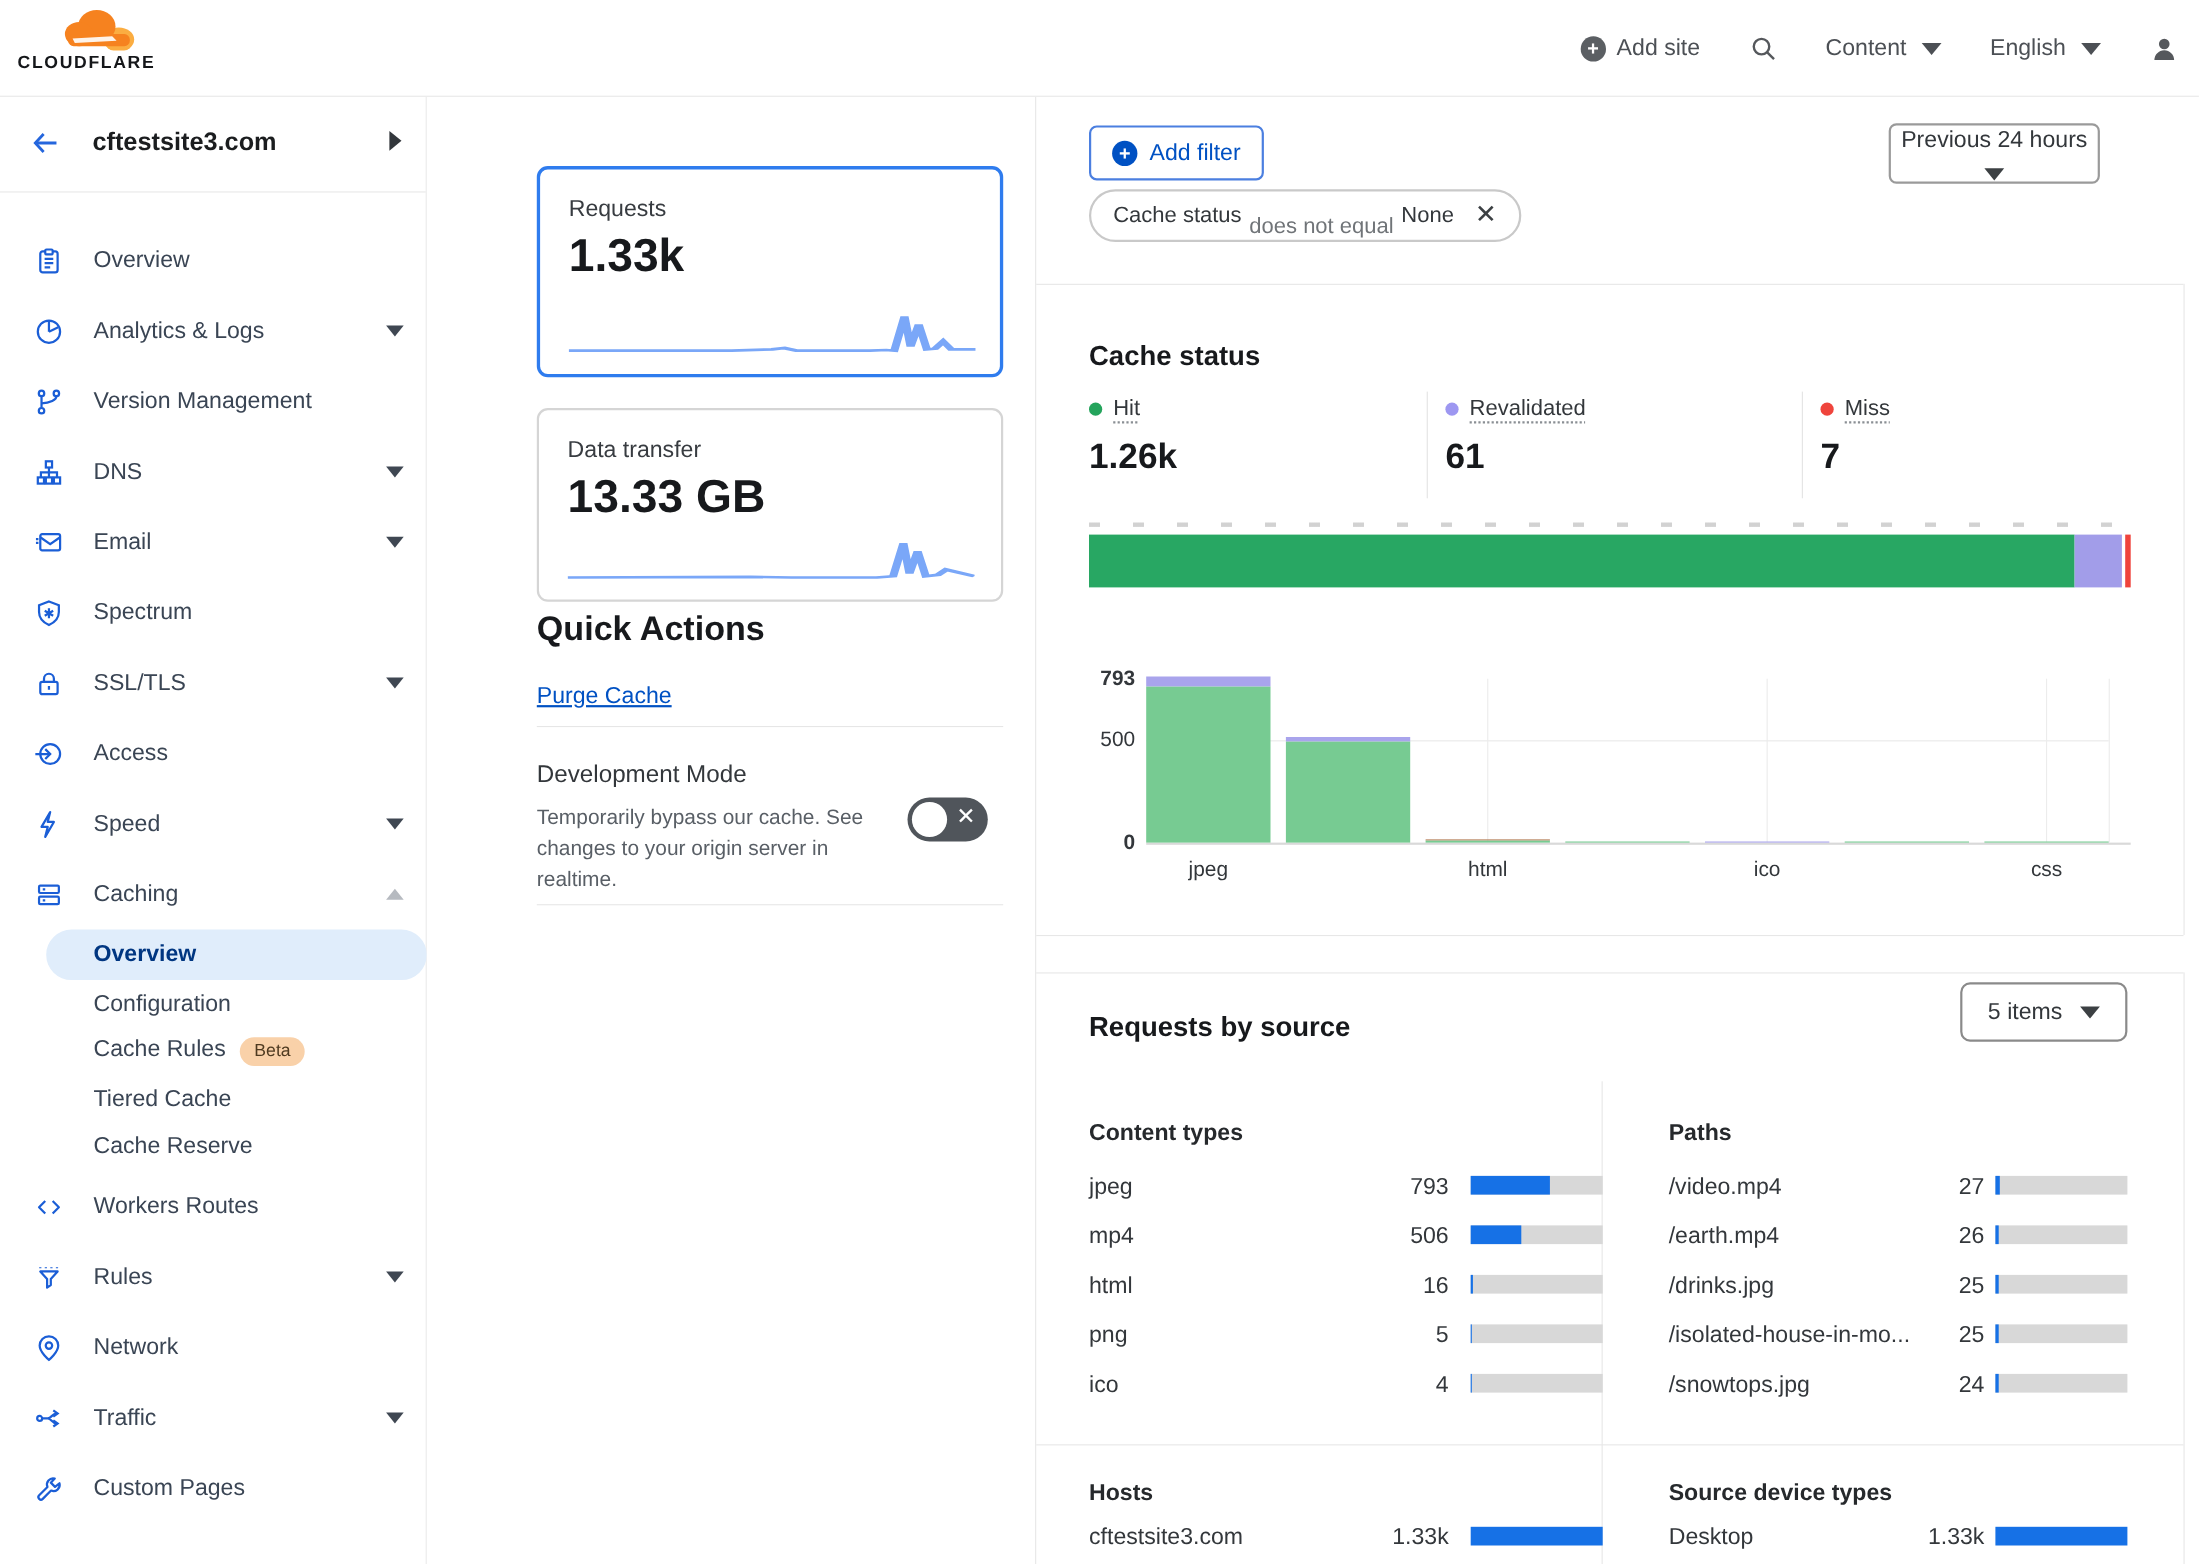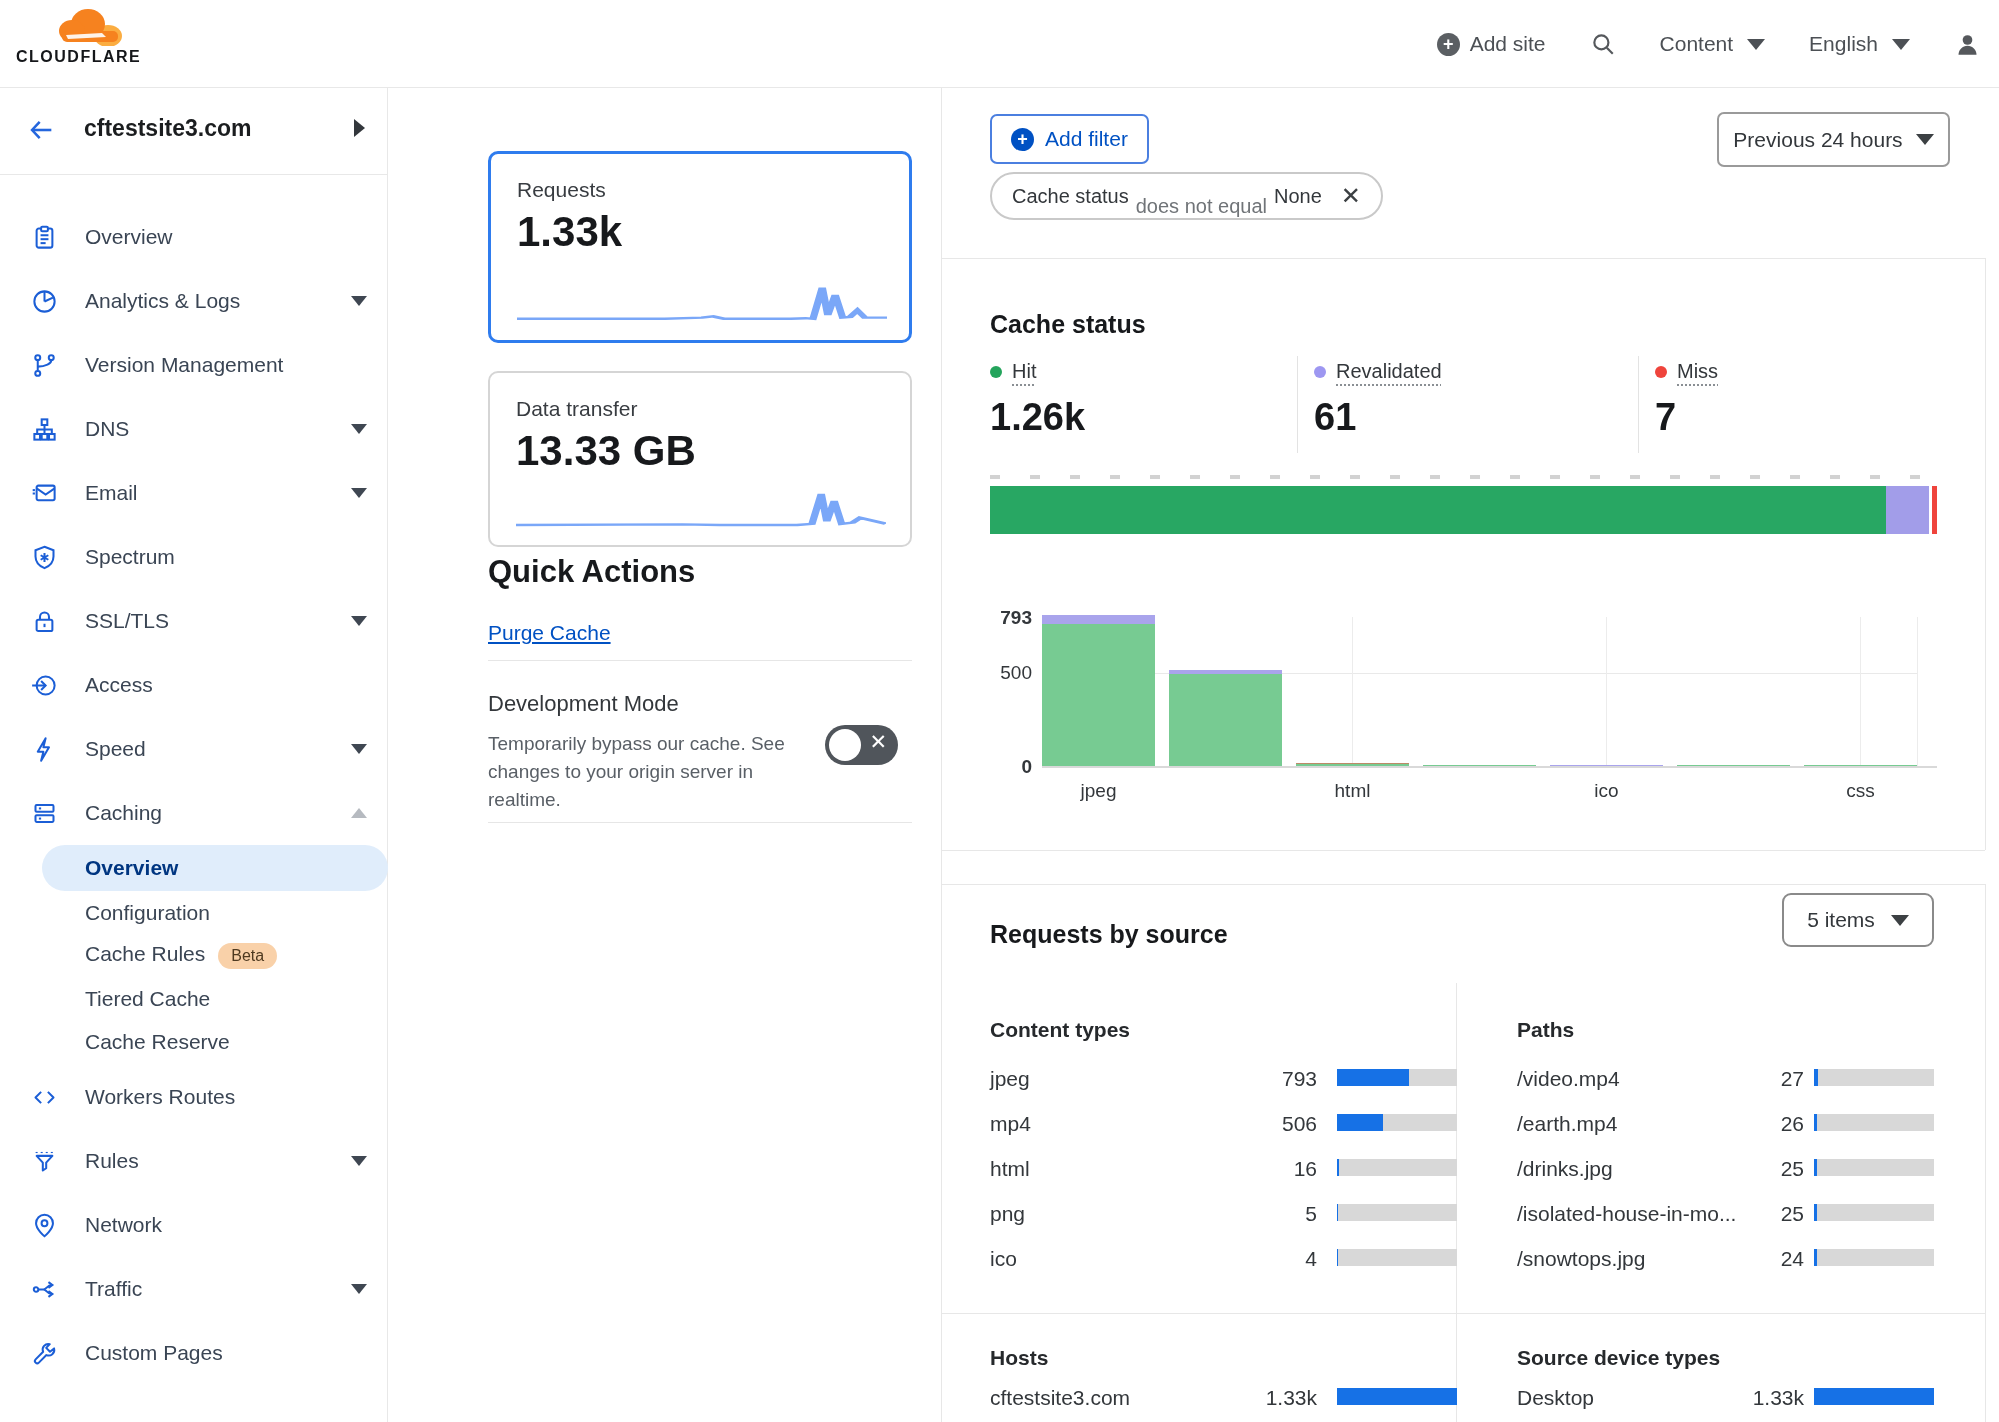--- a/index.html
+++ b/index.html
@@ -66,31 +66,31 @@
   .vline { position:absolute; width:1px; background:#e7e7e7; }
   .btn { display:flex; align-items:center; justify-content:center; background:#fff; cursor:pointer; }
   .add-filter { position:absolute; left:48px; top:26px; height:50px; padding:0 19px; gap:11px;
     border:2px solid #4b7fe0; border-radius:7px; color:#0051c3; font-size:21px; }
   .add-filter .plus { width:23px; height:23px; border-radius:50%; background:#0051c3; color:#fff;
     display:flex; align-items:center; justify-content:center; font-size:18px; font-weight:700; }
   .chip { position:absolute; left:48px; top:84px; height:48px; padding:0 20px; display:flex; align-items:center;
     gap:7px; border:2px solid #c9c9c9; border-radius:24px; font-size:20px; cursor:default; }
   .chip .f { color:#33373b; } .chip .op { color:#707478;margin-top:20px; } .chip .v { color:#33373b; }
   .chip-x { margin-left:12px; font-size:24px; color:#3c4043; cursor:pointer; line-height:1; }
-  .time-range { position:absolute; left:775px; top:24px; width:233px; height:55px;
-    border:2px solid #9a9a9a; border-radius:7px; font-size:21px; color:#33373b; gap:13px; }
+  .time-range { position:absolute; left:775px; top:24px; width:192px; height:55px;
+    border:2px solid #9a9a9a; border-radius:7px; font-size:21px; color:#33373b; gap:13px;flex-direction:column; }
   .tr-caret { width:0; height:0; border-left:9px solid transparent; border-right:9px solid transparent;
     border-top:11px solid #3c4043; }
   .sec-title { position:absolute; font-size:25px; font-weight:600; color:#17191c; }
   
   .stat { position:absolute; top:272px; }
   .stat-head { display:flex; align-items:center; gap:10px; font-size:20px; color:#33373b; }
   .dot { width:12px; height:12px; border-radius:50%; }
   .stat-label { text-decoration:underline dotted #8a8f94; text-underline-offset:6px; cursor:pointer; }
-  .stat-value { margin-top:13px; font-size:38px; font-weight:600; color:#17191c; }
+  .stat-value { margin-top:13px; font-size:32px; font-weight:600; color:#17191c; }
   .stat-div { top:268px; height:97px; background:#e3e3e3; }
   .tickstrip { position:absolute; left:48px; top:387px; width:947px; height:4px;
     background:repeating-linear-gradient(90deg,#d2d2d2 0 10px,transparent 10px 40px); }
   .stackbar { position:absolute; left:48px; top:398px; width:947px; height:48px; display:flex; }
   .stackbar div { height:100%; }
   
   .ytick { position:absolute; width:90px; text-align:right; font-size:19px; color:#33373b; }
   .plot { position:absolute; left:100px; top:529px; width:895px; height:151px;
     border-bottom:2px solid #d9d9d9; }
   .gridline { position:absolute; left:0; width:875px; height:1px; background:#e9e9e9; }

